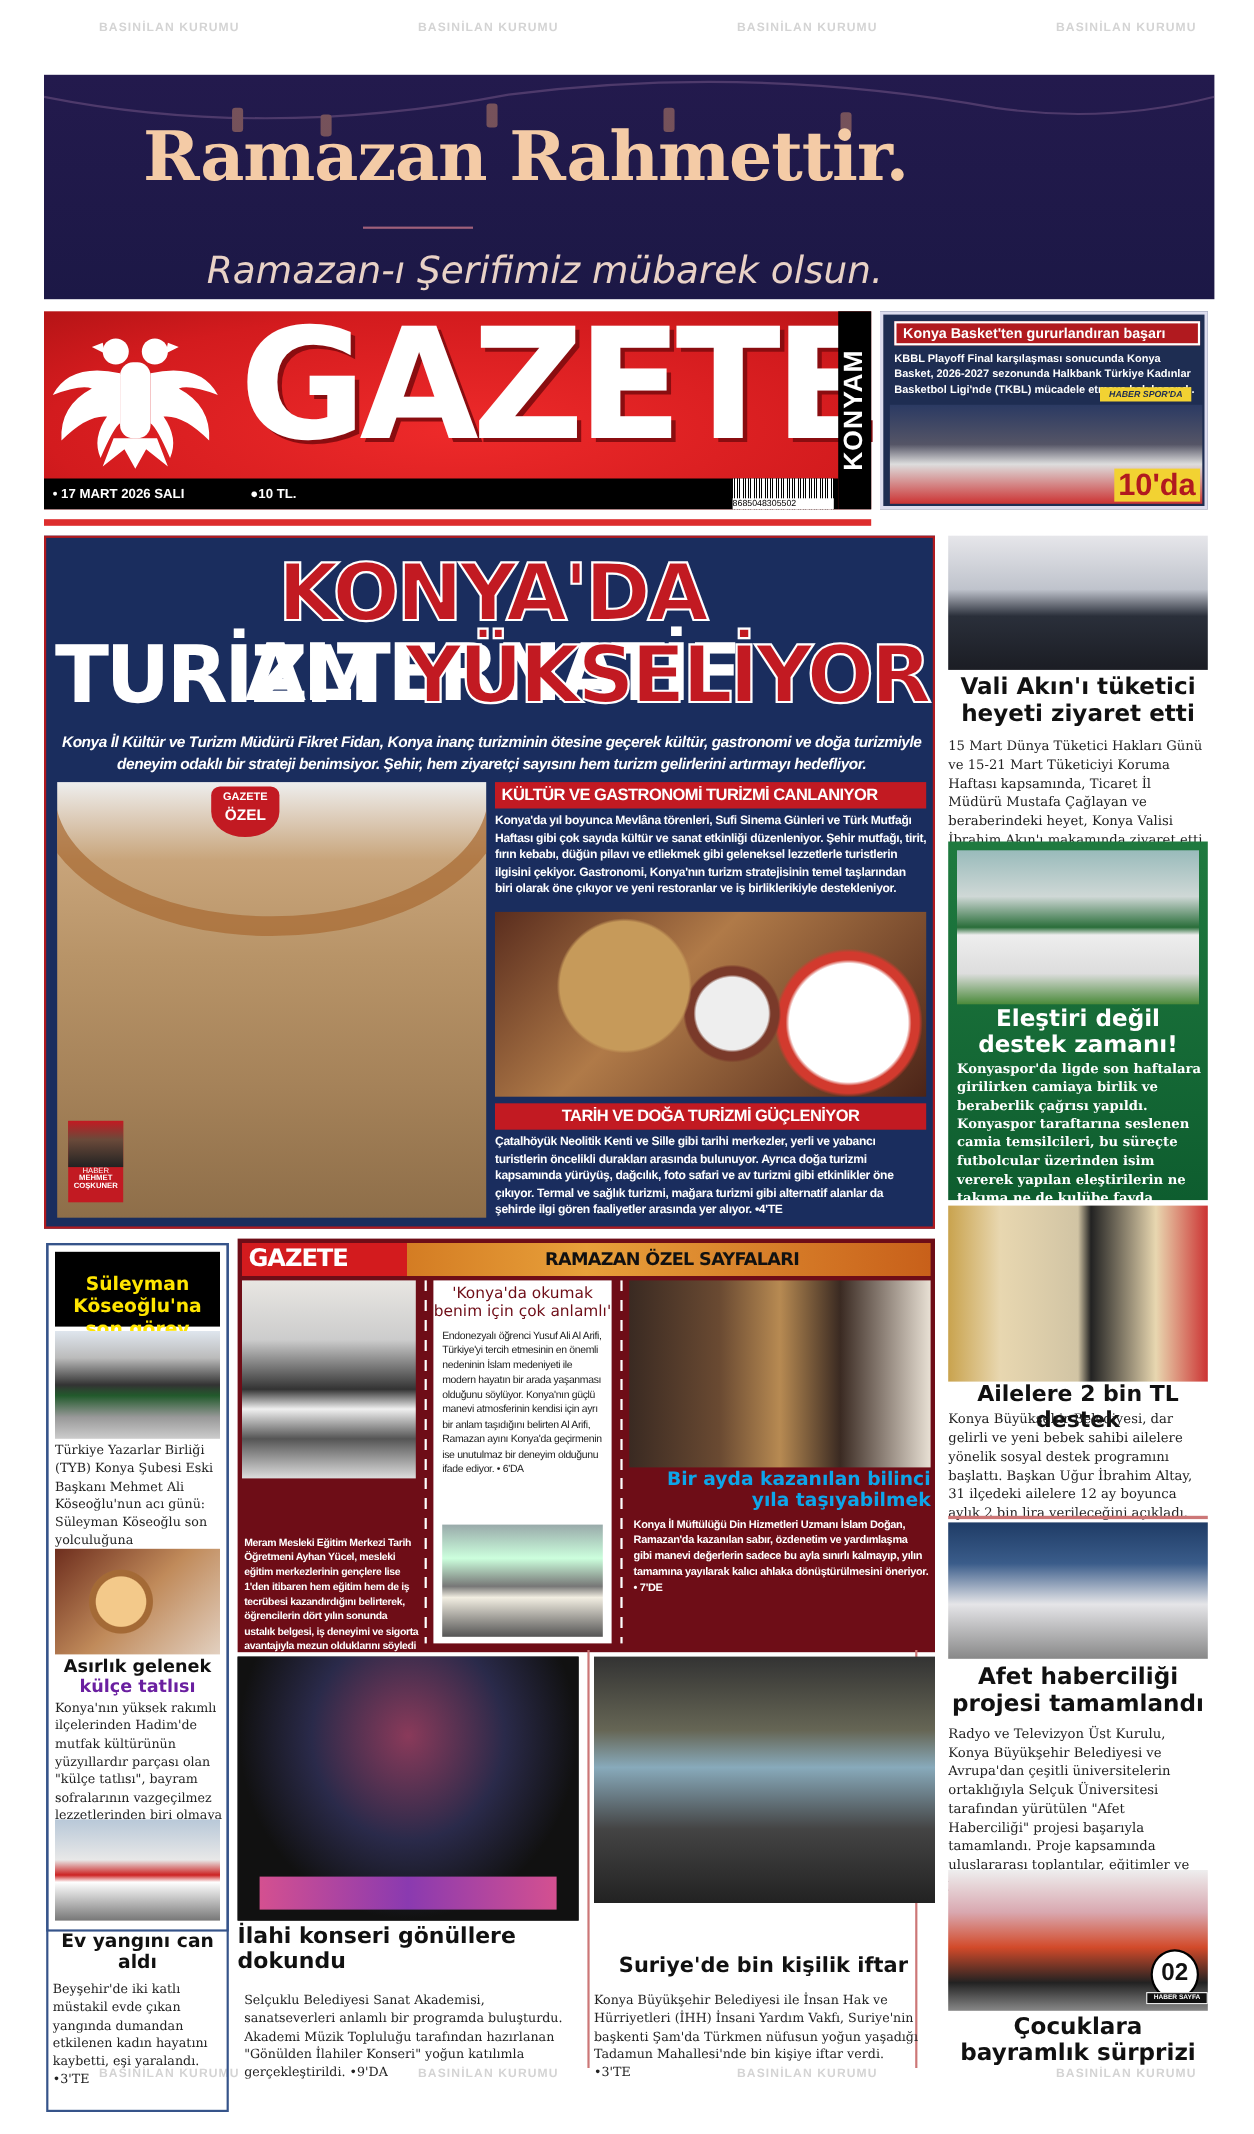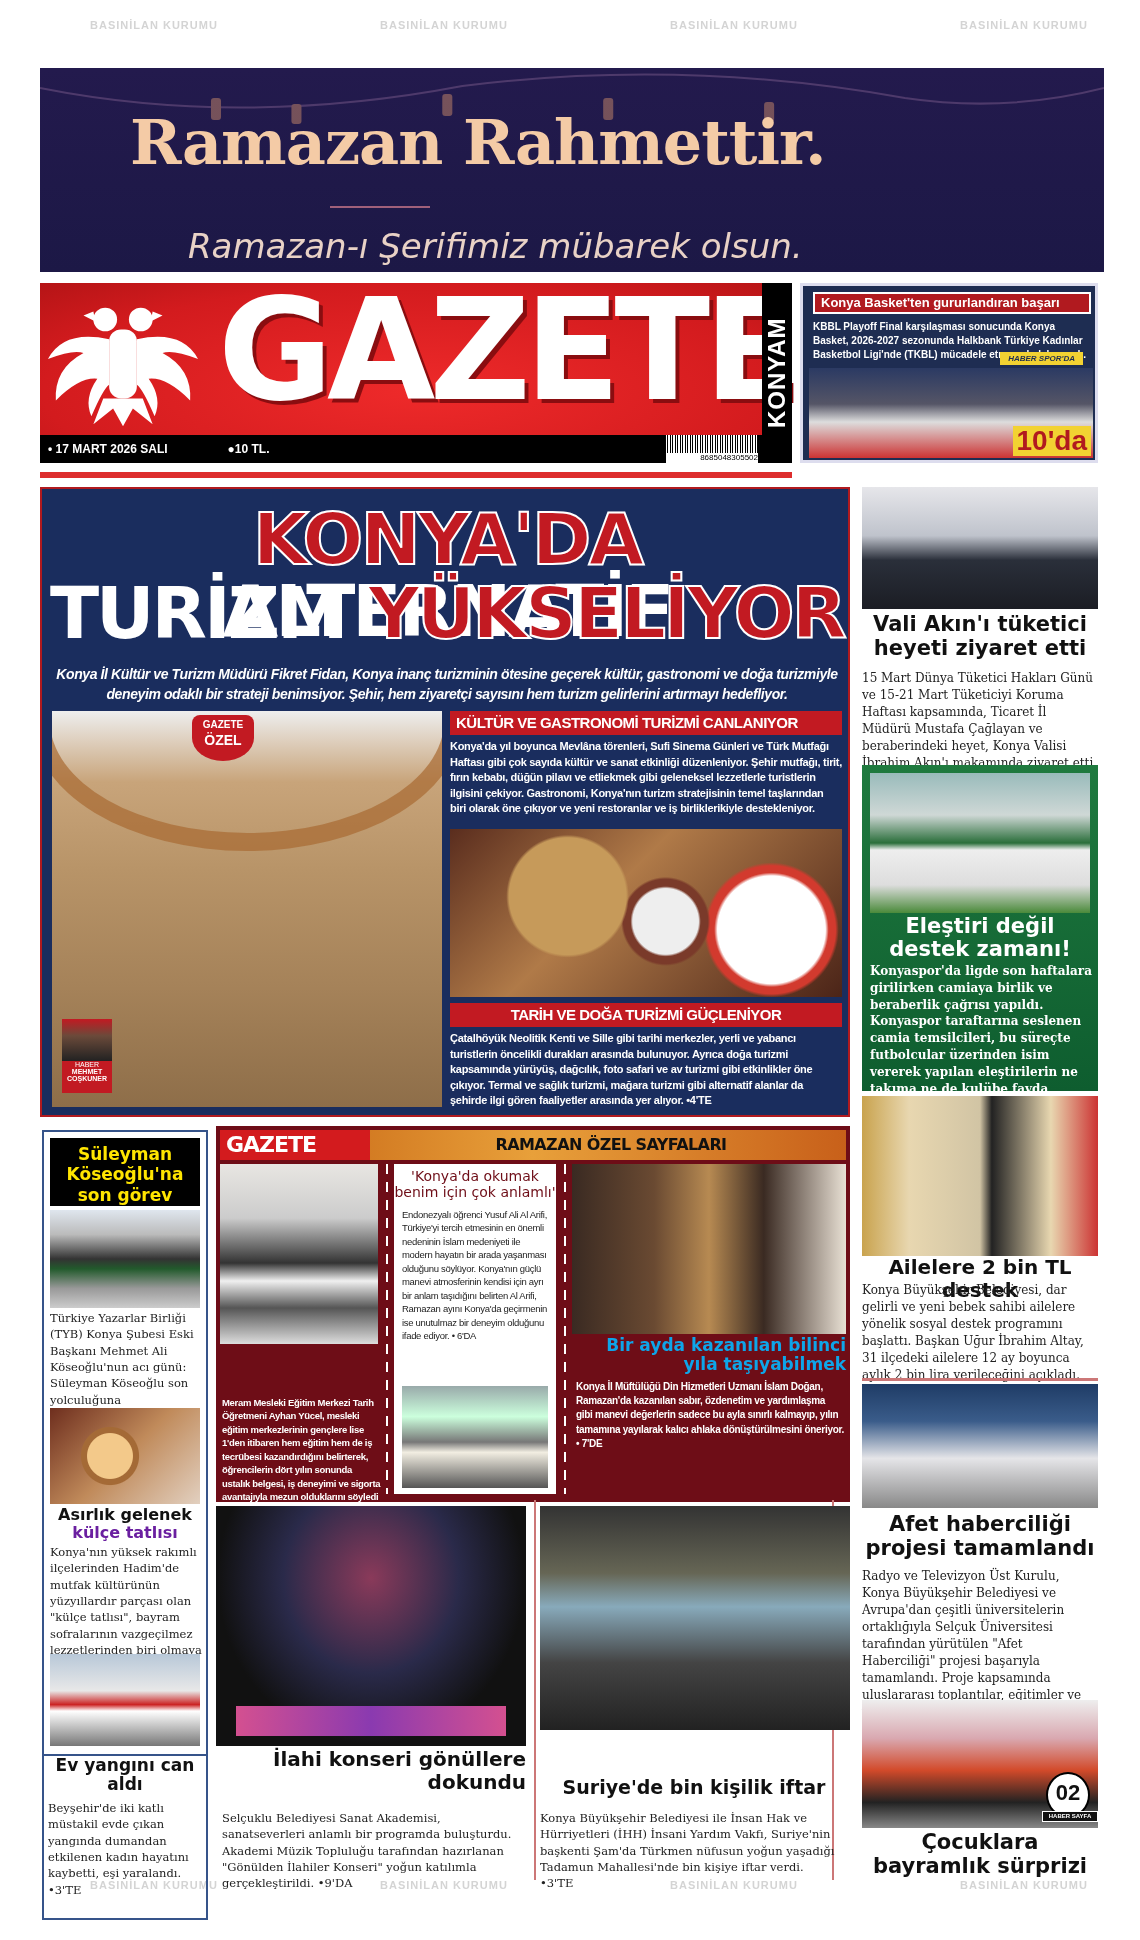--- a/index.html
+++ b/index.html
@@ -18,21 +18,21 @@
 #ad .lg3{background:#fff;color:#111;font-size:11px}
 
 #mast{left:40px;top:283px;width:752px;height:180px;background:radial-gradient(ellipse at 50% 60%,#ee2a2a 0%,#d31b1e 70%,#b51416 100%)}
 #mast .eagle{position:absolute;left:4px;top:6px;width:158px;height:140px}
 #mast .logo{position:absolute;left:178px;top:-2px;font-family:"DejaVu Sans",sans-serif;font-weight:900;font-size:140px;color:#fff;letter-spacing:-6px;line-height:1;text-shadow:4px 4px 0 #8a0d10}
 #mast .side{position:absolute;right:0;top:0;width:30px;height:180px;background:#000;color:#fff;font-weight:900;font-size:24px;writing-mode:vertical-rl;transform:rotate(180deg);text-align:center;letter-spacing:1px;line-height:30px}
 #mast .bar{position:absolute;left:0;top:152px;width:722px;height:28px;background:#000;color:#fff;font-size:12px;font-weight:bold;display:flex;align-items:center}
 #mast .bar span{margin-left:8px}
 #mast .bar .price{margin-left:60px}
 #mast .barcode{position:absolute;right:34px;top:152px;width:92px;height:28px;background:repeating-linear-gradient(90deg,#fff 0 1px,#000 1px 2px,#fff 2px 4px,#000 4px 5px);}
-#mast .bcnum{position:absolute;right:34px;top:170px;width:92px;height:10px;background:#fff;color:#000;font-size:8px;text-align:right;line-height:10px}
+#mast .bcnum{position:absolute;right:34px;top:170px;width:92px;height:10px;background:#fff;color:#000;font-size:8px;text-align:left;line-height:10px}
 #redline{left:40px;top:472px;width:752px;height:6px;background:#dd2d2d}
 
 #basket{left:800px;top:283px;width:298px;height:180px;background:#1e2d52;border:3px solid #dde}
 #basket .hd{position:absolute;left:10px;top:6px;width:278px;height:22px;background:#b11a1f;border:2px solid #fff;color:#fff;font-weight:bold;font-size:13px;padding-left:6px;line-height:18px}
 #basket .txt{position:absolute;left:10px;top:34px;width:280px;color:#fff;font-size:10px;font-weight:bold;line-height:1.4}
 #basket .tag{position:absolute;right:12px;top:66px;background:#f2d232;color:#1e2d52;font-size:8px;font-weight:bold;padding:2px 8px;font-style:italic}
 #basket .photo{position:absolute;left:6px;top:82px;width:284px;height:90px;background:linear-gradient(180deg,#2b3a63 0%,#556 40%,#ddd 60%,#c33 100%)}
 #basket .page{position:absolute;right:4px;bottom:4px;background:#f2d232;color:#b11a1f;font-weight:900;font-size:28px;padding:0 4px;line-height:30px}
 
 #hero{left:40px;top:487px;width:810px;height:630px;background:#1a2d5e;border:2px solid #b11a1f}
@@ -69,21 +69,21 @@
 #bsk-line{top:1378px;height:3px;background:#c77}
 #afet-img{top:1384px;height:124px;background:linear-gradient(180deg,#1f3c66 0%,#3a5c8a 30%,#e5e5e8 60%,#888 100%)}
 #afet-h{top:1512px;font-size:21px}
 #afet-t{top:1568px}
 #cocuk-img{top:1700px;height:128px;background:linear-gradient(180deg,#eee 0%,#d9a8b0 30%,#d24a2a 55%,#222 80%,#888 100%)}
 #cocuk-h{top:1830px;font-size:21px}
 #pg02{left:1046px;top:1772px;width:44px;height:46px;border-radius:50%;background:#fff;border:2px solid #000;text-align:center;font-weight:900;font-size:22px;line-height:38px}
 #pg02 small{position:absolute;left:-6px;bottom:-6px;width:56px;background:#111;color:#fff;font-size:6px;line-height:9px;border:1px solid #fff}
 
 #lcol{left:42px;top:1130px;width:166px;height:626px;border:2px solid #36548a;background:#fff}
-#lcol .hd{position:absolute;left:6px;top:6px;width:150px;height:68px;background:#000;color:#ffe500;font-family:"DejaVu Sans",sans-serif;font-weight:bold;font-size:17px;text-align:center;line-height:1.2;padding-top:6px}
+#lcol .hd{position:absolute;left:6px;top:6px;width:150px;height:68px;background:#000;color:#ffe500;font-family:"DejaVu Sans",sans-serif;font-weight:bold;font-size:17px;text-align:center;line-height:1.2;padding-top:20px}
 #lcol .img1{position:absolute;left:6px;top:78px;width:150px;height:98px;background:linear-gradient(180deg,#dfe6ee 0%,#bbb 25%,#333 50%,#225a2c 60%,#999 80%,#ccc 100%)}
 #lcol .t1{position:absolute;left:6px;top:178px;width:152px}
 #lcol .img2{position:absolute;left:6px;top:276px;width:150px;height:96px;background:radial-gradient(circle at 40% 50%,#f3c98a 0 22%,#a46a36 23% 28%,transparent 29%),linear-gradient(135deg,#6e2e1e,#c08a5a,#e2d0c0)}
 #lcol .h2{position:absolute;left:0;top:374px;width:162px;font-family:"DejaVu Sans",sans-serif;font-weight:bold;font-size:16px;text-align:center;line-height:1.1}
 #lcol .h2 span{display:block;color:#6a1fa0}
 #lcol .t2{position:absolute;left:6px;top:412px;width:152px}
 #lcol .img3{position:absolute;left:6px;top:522px;width:150px;height:92px;background:linear-gradient(180deg,#b8c8d8 0%,#e8e8e8 40%,#c22 55%,#fff 62%,#777 100%)}
 .st{font-family:"DejaVu Serif",serif;font-size:11.5px;line-height:1.42;color:#222}
 #ev-h{left:42px;top:1756px;width:166px;font-family:"DejaVu Sans",sans-serif;font-weight:bold;font-size:17px;text-align:center;line-height:1.1}
 #ev-t{left:48px;top:1800px;width:156px}
@@ -100,21 +100,21 @@
 #ram .mid{position:absolute;left:178px;top:38px;width:162px;height:330px;background:#fff}
 #ram .mid .h{position:absolute;left:0;top:4px;width:162px;text-align:center;color:#6e0d17;font-family:"DejaVu Sans",sans-serif;font-weight:normal;font-size:14px;line-height:1.15}
 #ram .mid .t{position:absolute;left:8px;top:44px;width:150px;font-size:9.5px;line-height:1.42;color:#222;letter-spacing:-.3px}
 #ram .mid .ph{position:absolute;left:8px;top:222px;width:146px;height:102px;background:linear-gradient(180deg,#9aa 0%,#cfd 30%,#777 55%,#f2eee2 65%,#555 100%)}
 #ram .p3{position:absolute;left:356px;top:38px;width:274px;height:170px;background:linear-gradient(90deg,#3a2a22 0%,#6a4a32 30%,#b78a52 50%,#3a2a22 70%,#e8e0d4 100%)}
 #ram .h3{position:absolute;left:356px;top:210px;width:274px;color:#0ea5e9;font-family:"DejaVu Sans",sans-serif;font-weight:bold;font-size:17px;text-align:right;line-height:1.1}
 #ram .t3{position:absolute;left:360px;top:254px;width:268px;color:#fff;font-size:10px;font-weight:bold;line-height:1.42;letter-spacing:-.3px}
 
 #ilahi-img{left:216px;top:1506px;width:310px;height:240px;background:radial-gradient(ellipse at 50% 30%,#8a3a5a 0,#2a2a4a 40%,#111 70%),#111}
 #ilahi-img .stage{position:absolute;left:20px;bottom:10px;width:270px;height:30px;background:linear-gradient(90deg,#d45090,#8a3ab0,#d45090)}
-#ilahi-h{left:216px;top:1748px;width:420px;font-family:"DejaVu Sans",sans-serif;font-weight:bold;font-size:20px;text-align:right;line-height:1.15}
+#ilahi-h{left:216px;top:1748px;width:420px;font-family:"DejaVu Sans",sans-serif;font-weight:bold;font-size:20px;text-align:left;line-height:1.15}
 #ilahi-t{left:222px;top:1810px;width:300px;font-size:11.5px}
 #suriye-box{left:534px;top:1500px;width:300px;height:380px;border:2px solid #c77;border-top:none;border-bottom:none}
 #suriye-img{left:540px;top:1506px;width:310px;height:224px;background:linear-gradient(180deg,#333 0%,#665 30%,#8ab 45%,#444 70%,#222 100%)}
 #suriye-h{left:536px;top:1776px;width:316px;font-family:"DejaVu Sans",sans-serif;font-weight:bold;font-size:19px;text-align:center}
 #suriye-t{left:540px;top:1810px;width:300px;font-size:11.5px}
 .wm{position:absolute;color:#d4d4d4;font-size:11px;font-weight:bold;text-align:center;line-height:1.05;letter-spacing:1px;pointer-events:none}
 </style>
 </head>
 <body>
 

